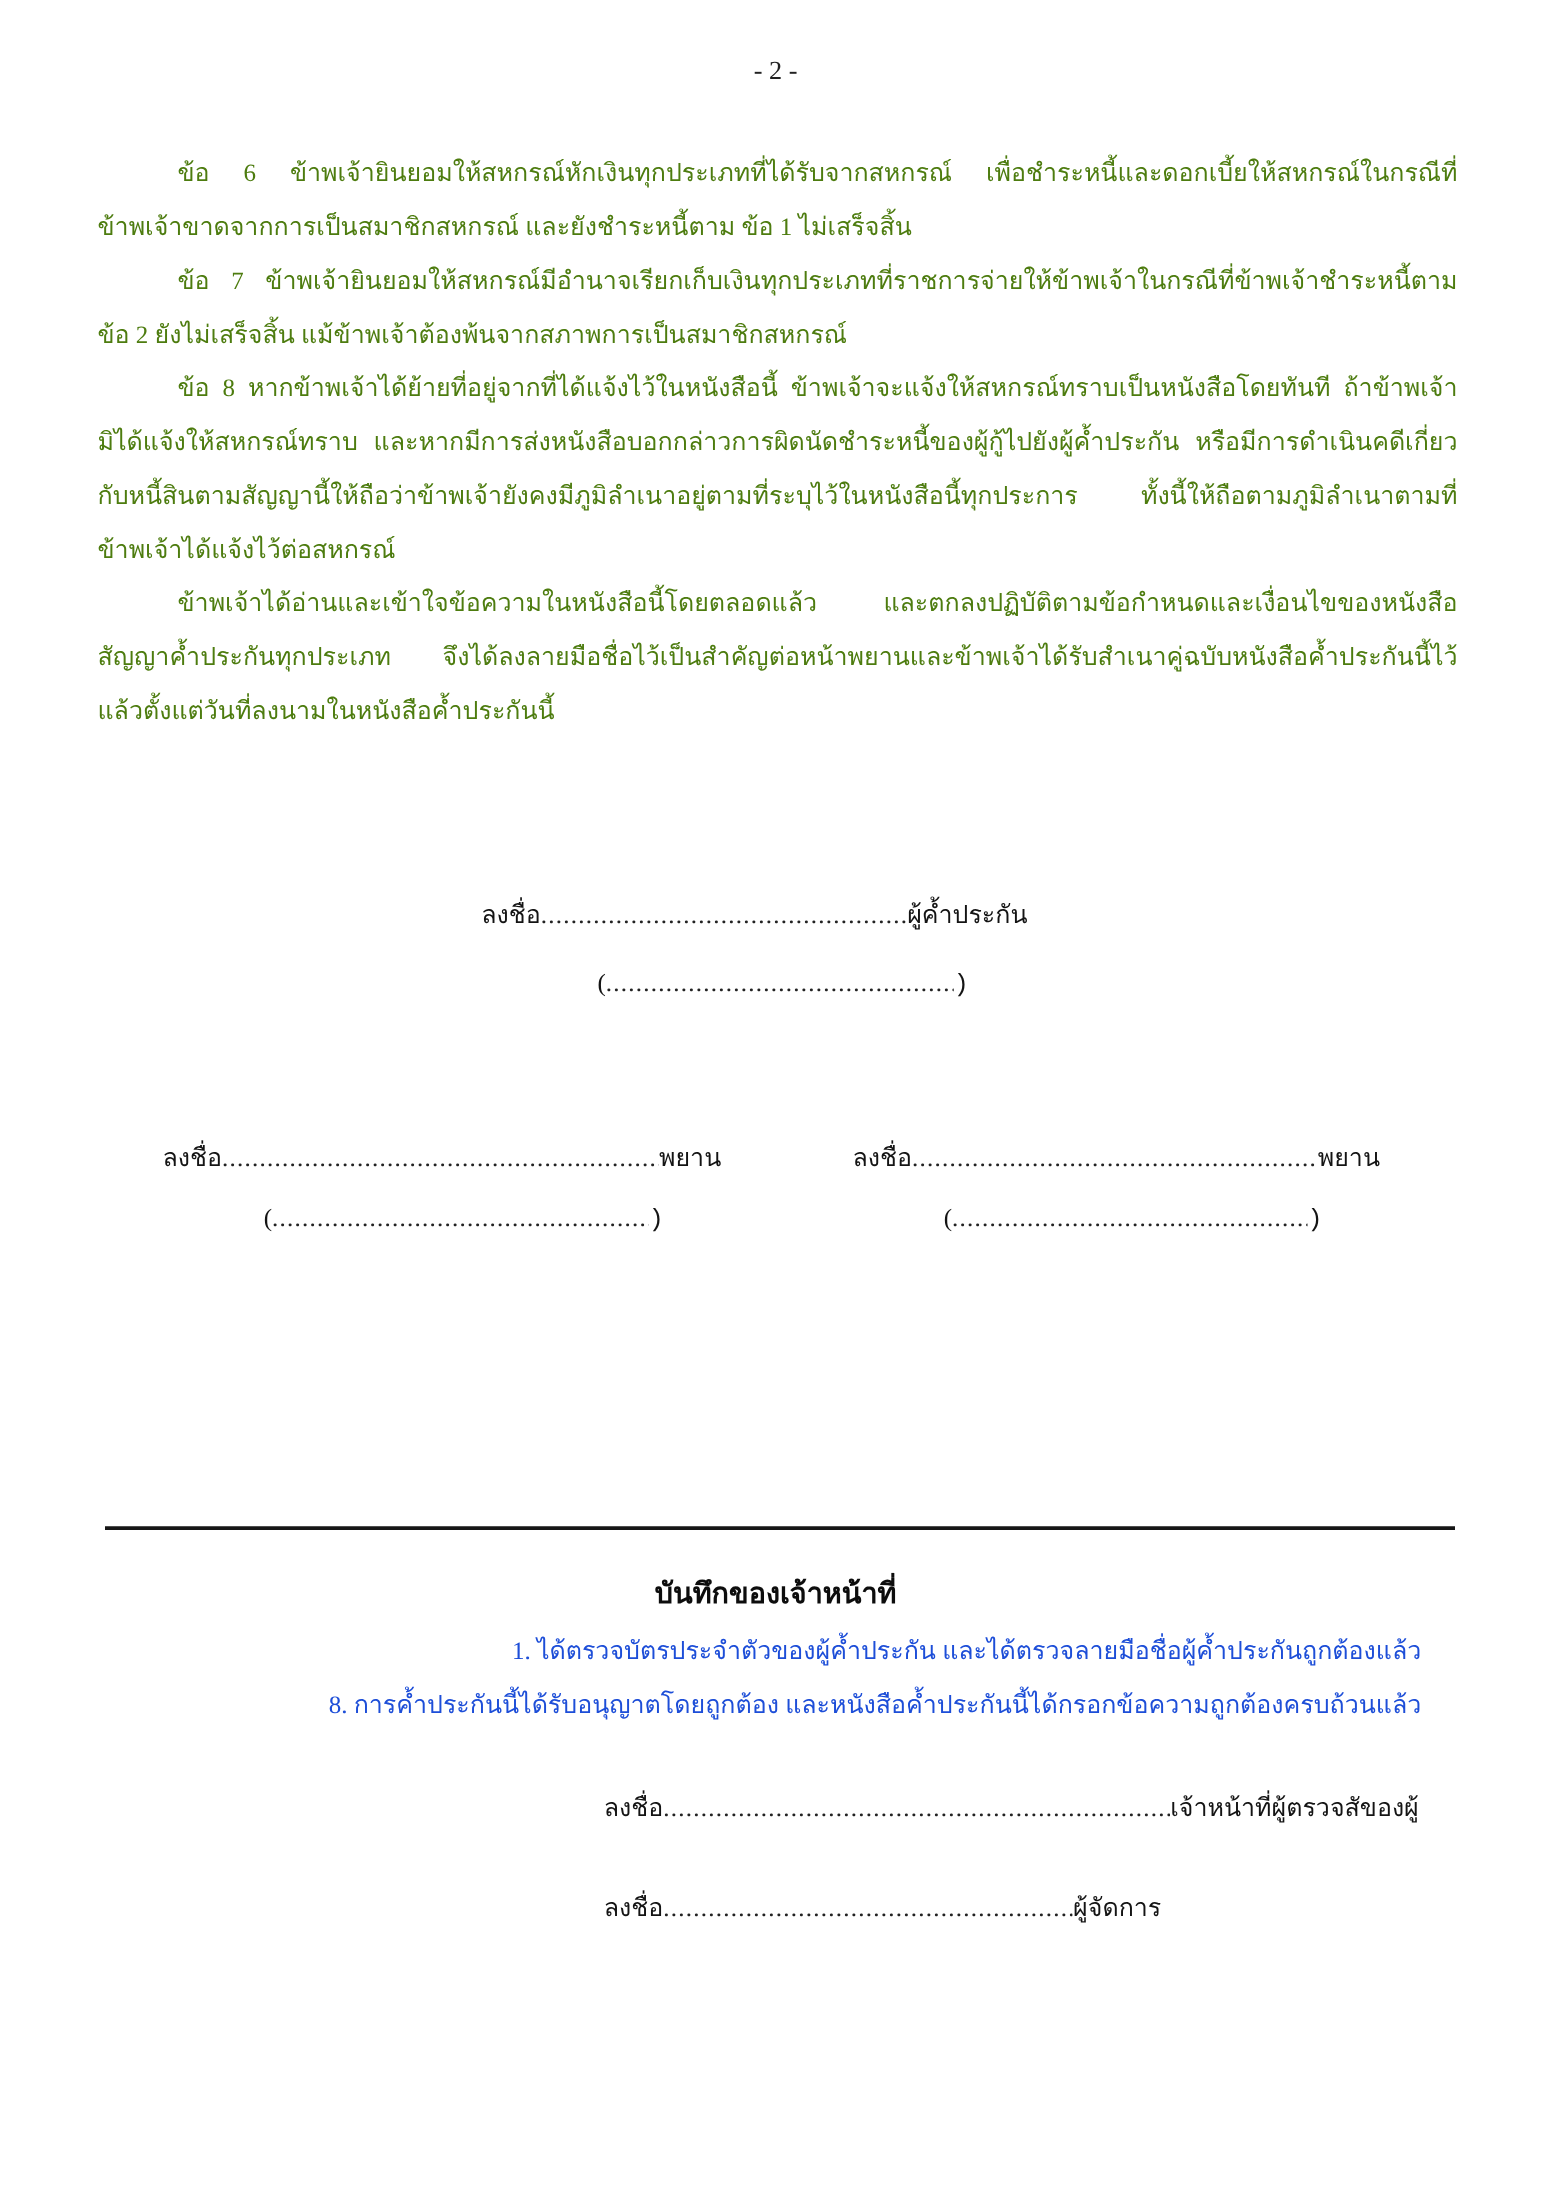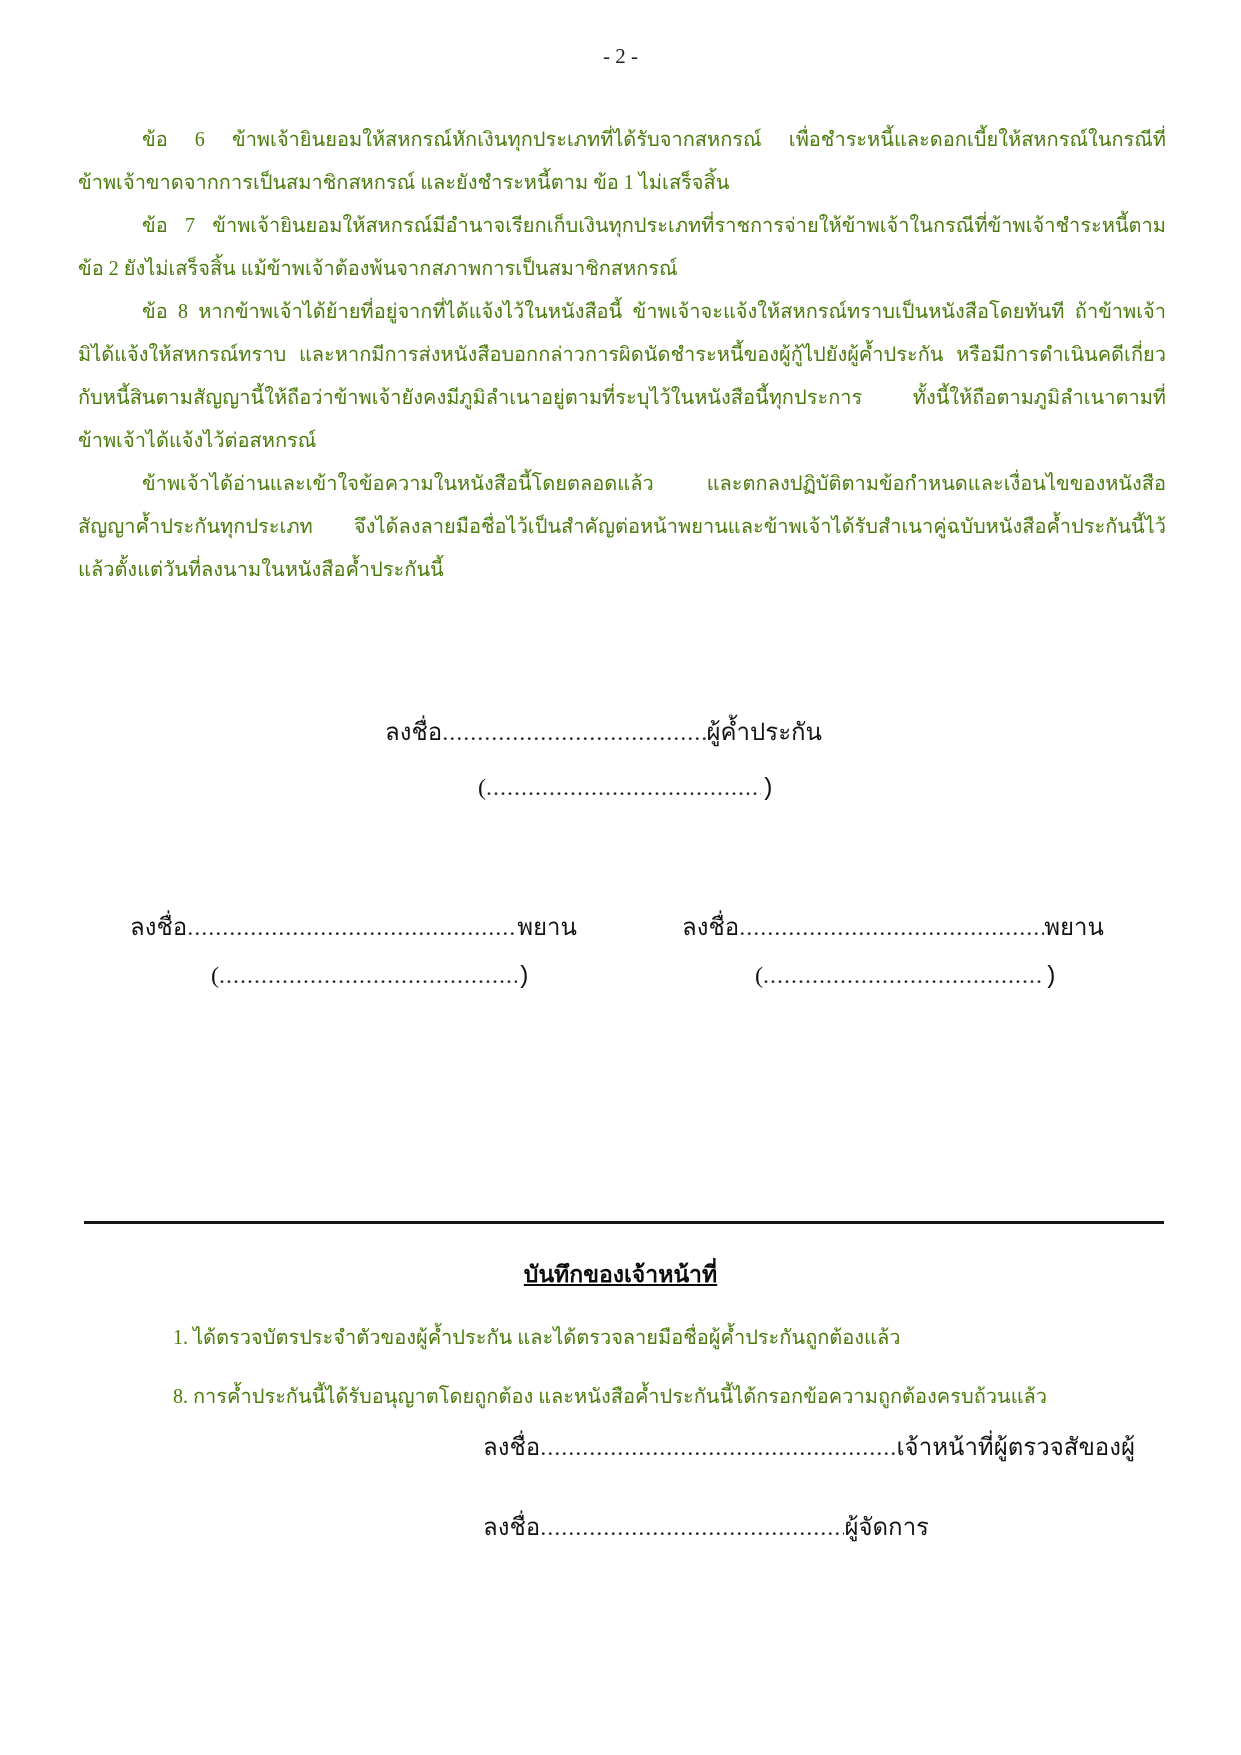--- a/index.html
+++ b/index.html
@@ -24,21 +24,21 @@
     margin:0;padding:0;
     text-indent:64px;
     font-size:20px;
     line-height:43px;
     color:#4d7c0f;
   }
   .sigline{
     position:absolute;
     display:flex;
     align-items:baseline;
-    font-size:24px;
+    font-size:20px;
     line-height:34px;
     white-space:nowrap;
     color:#141414;
   }
   .sigline .lbl{flex:0 0 auto;}
   .sigline .dots{
     flex:1 1 auto;
     overflow:hidden;
     white-space:nowrap;
     letter-spacing:1px;
@@ -46,29 +46,28 @@
   }
   .sigline .role{flex:0 0 auto;font-family:Liberation Mono, monospace;}
   .divider{
     position:absolute;top:1221px;left:84px;width:1080px;height:0;
     border:none;border-top:3px solid #161616;margin:0;
   }
   .officer-title{
     position:absolute;top:1256px;left:0;width:100%;
     text-align:center;
     font-size:23px;font-weight:bold;
-    text-decoration:underline;
     color:#0d0d0d;
   }
   .officer-items{
     position:absolute;top:1300px;left:157px;width:980px;
   }
   .officer-items p{
-    margin:16px;padding:0;
-    font-size:20px;line-height:43px;color:#4d7c0f;
+    margin:0;padding:0;
+    font-size:20px;line-height:43px;color:#1d4ed8;text-align:right;
   }
 </style>
 </head>
 <body>
 
 <div class="page">
 
   <div class="page-number">- 2 -</div>
 
   <div class="clauses">

